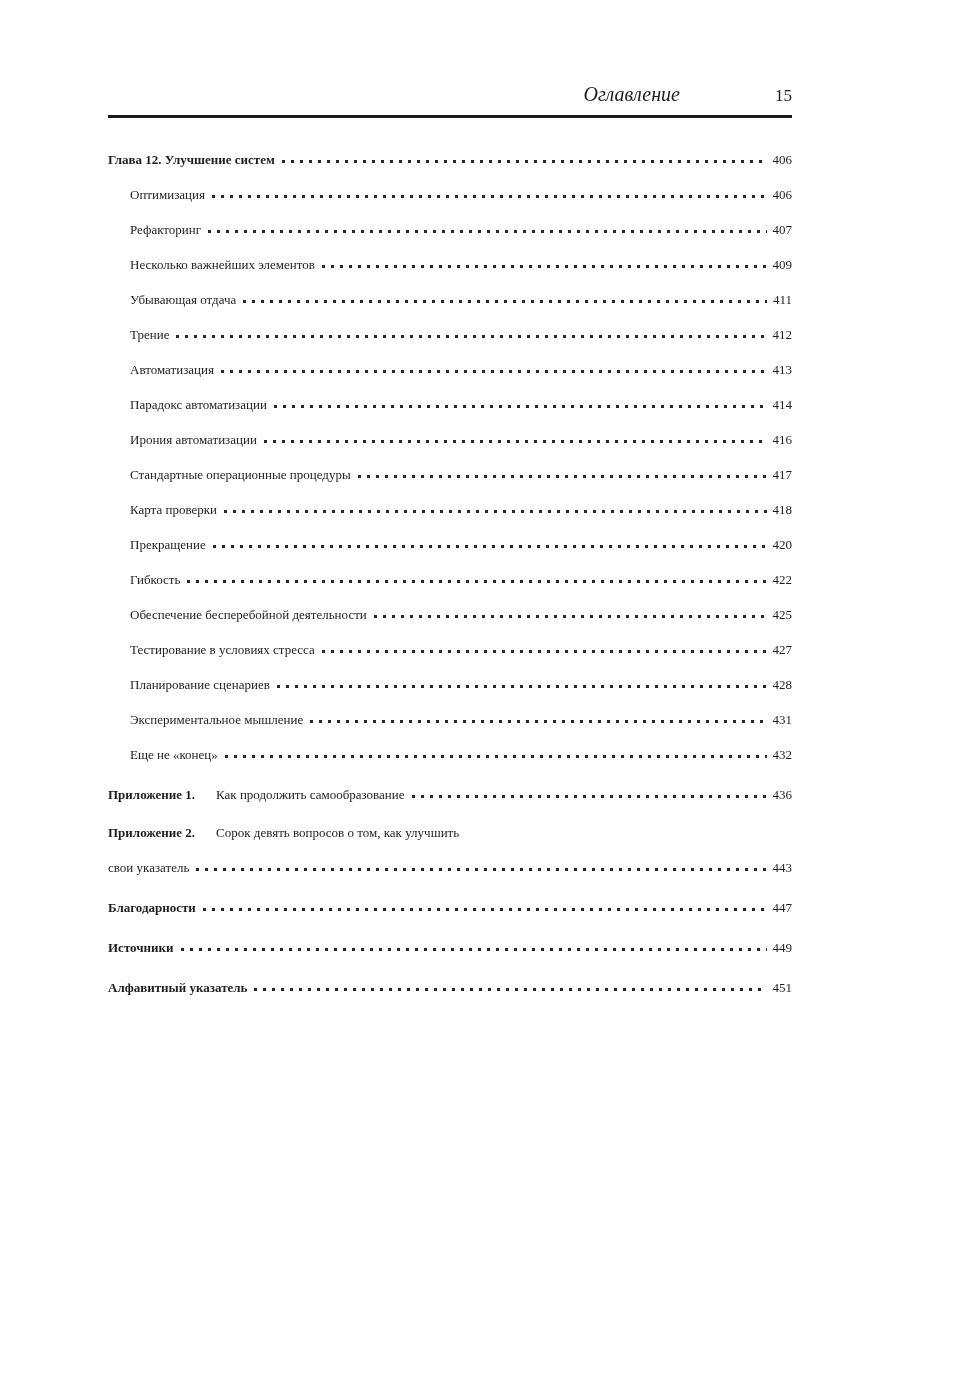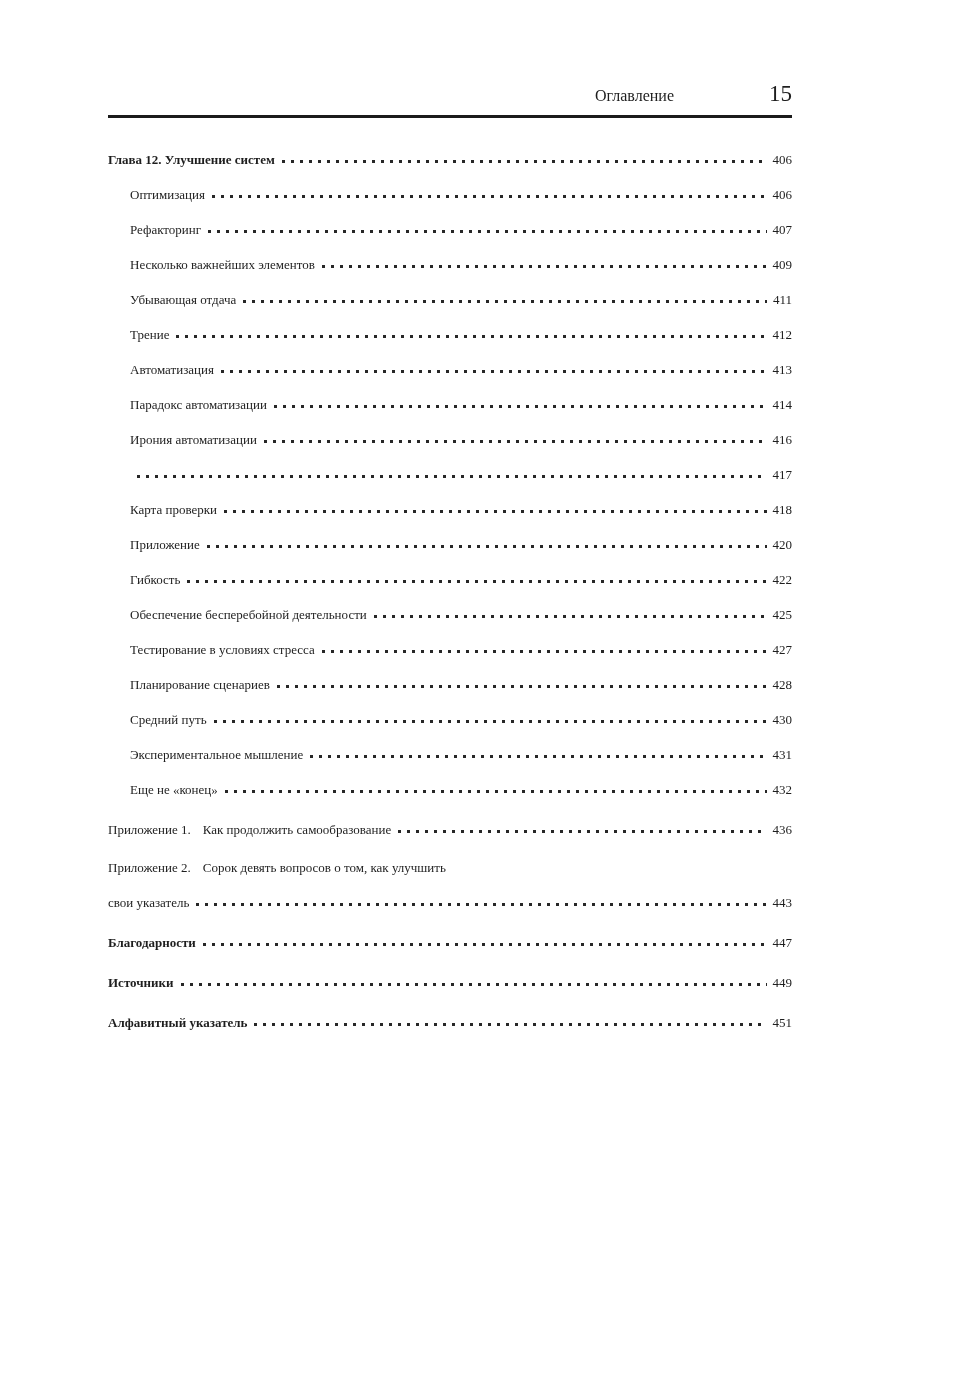--- a/index.html
+++ b/index.html
@@ -18,46 +18,47 @@
     top: 0;
     width: 684px;
   }
   .header {
     display: flex;
     justify-content: flex-end;
     align-items: baseline;
     padding-top: 82px;
   }
   .running-title {
-    font-size: 16px;
+    font-style: italic;
+    font-size: 20px;
     line-height: 24px;
     margin-right: 95px;
   }
   .folio {
-    font-size: 23px;
+    font-size: 17px;
     line-height: 24px;
   }
   .rule {
     border-top: 3px solid #1b1b1b;
     margin-top: 7px;
   }
   .toc {
     margin-top: 29px;
     font-size: 13px;
   }
   .toc-row {
     display: flex;
     align-items: baseline;
     line-height: 22px;
     margin-bottom: 11px;
   }
   .toc-row.sub { padding-left: 22px; }
   .toc-row.gap { margin-top: 16px; }
   .toc-row.chapter .label { font-weight: bold; }
-  .prefix { font-weight: normal; margin-right: 12px; white-space: nowrap; }
+  .prefix { font-weight: bold; margin-right: 21px; white-space: nowrap; }
   .label { white-space: nowrap; }
   .dots {
     flex: 1 1 auto;
     min-width: 18px;
     height: 17px;
     margin-left: 7px;
     margin-right: 6px;
     background-image: radial-gradient(circle at 1.6px 50%, #272727 1.5px, rgba(0,0,0,0) 1.8px);
     background-size: 9px 3px;
     background-repeat: repeat-x;
@@ -115,30 +116,31 @@
           <span class="label">Парадокс автоматизации</span>
           <span class="dots"></span>
           <span class="pagenum">414</span>
         </div>
         <div class="toc-row sub">
           <span class="label">Ирония автоматизации</span>
           <span class="dots"></span>
           <span class="pagenum">416</span>
         </div>
         <div class="toc-row sub">
+          <span class="label">Стандартные операционные процедуры</span>
           <span class="dots"></span>
           <span class="pagenum">417</span>
         </div>
         <div class="toc-row sub">
           <span class="label">Карта проверки</span>
           <span class="dots"></span>
           <span class="pagenum">418</span>
         </div>
         <div class="toc-row sub">
-          <span class="label">Приложение</span>
+          <span class="label">Прекращение</span>
           <span class="dots"></span>
           <span class="pagenum">420</span>
         </div>
         <div class="toc-row sub">
           <span class="label">Гибкость</span>
           <span class="dots"></span>
           <span class="pagenum">422</span>
         </div>
         <div class="toc-row sub">
           <span class="label">Обеспечение бесперебойной деятельности</span>
@@ -147,25 +149,20 @@
         </div>
         <div class="toc-row sub">
           <span class="label">Тестирование в условиях стресса</span>
           <span class="dots"></span>
           <span class="pagenum">427</span>
         </div>
         <div class="toc-row sub">
           <span class="label">Планирование сценариев</span>
           <span class="dots"></span>
           <span class="pagenum">428</span>
-        </div>
-        <div class="toc-row sub">
-          <span class="label">Средний путь</span>
-          <span class="dots"></span>
-          <span class="pagenum">430</span>
         </div>
         <div class="toc-row sub">
           <span class="label">Экспериментальное мышление</span>
           <span class="dots"></span>
           <span class="pagenum">431</span>
         </div>
         <div class="toc-row sub">
           <span class="label">Еще не «конец»</span>
           <span class="dots"></span>
           <span class="pagenum">432</span>

